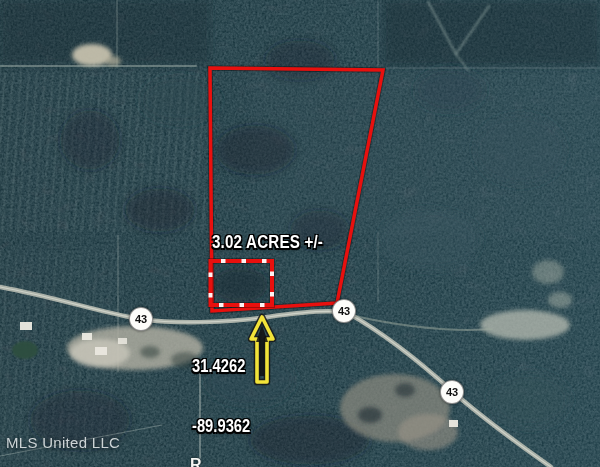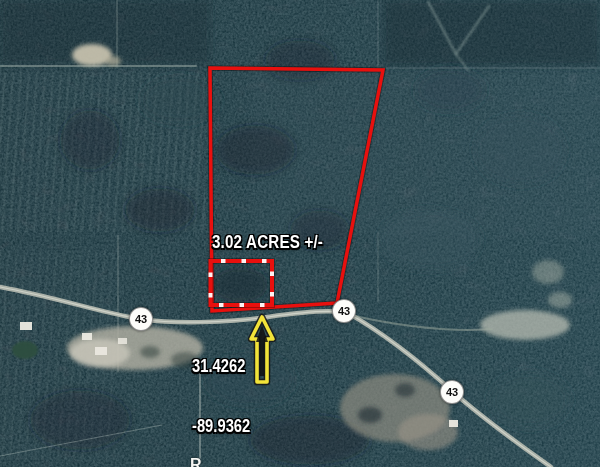--- a/index.html
+++ b/index.html
@@ -167,15 +167,16 @@
 
   <div class="shield shield-1">43</div>
   <div class="shield shield-2">43</div>
   <div class="shield shield-3">43</div>
 
   <div class="overlay-text acreage">3.02 ACRES +/-</div>
   <div class="overlay-text coords">
     <div>31.4262</div>
     <div>-89.9362</div>
   </div>
+  <div class="watermark">MLS United LLC</div>
   <div class="partial-letter">R</div>
 
 </div>
 
 </body></html>

